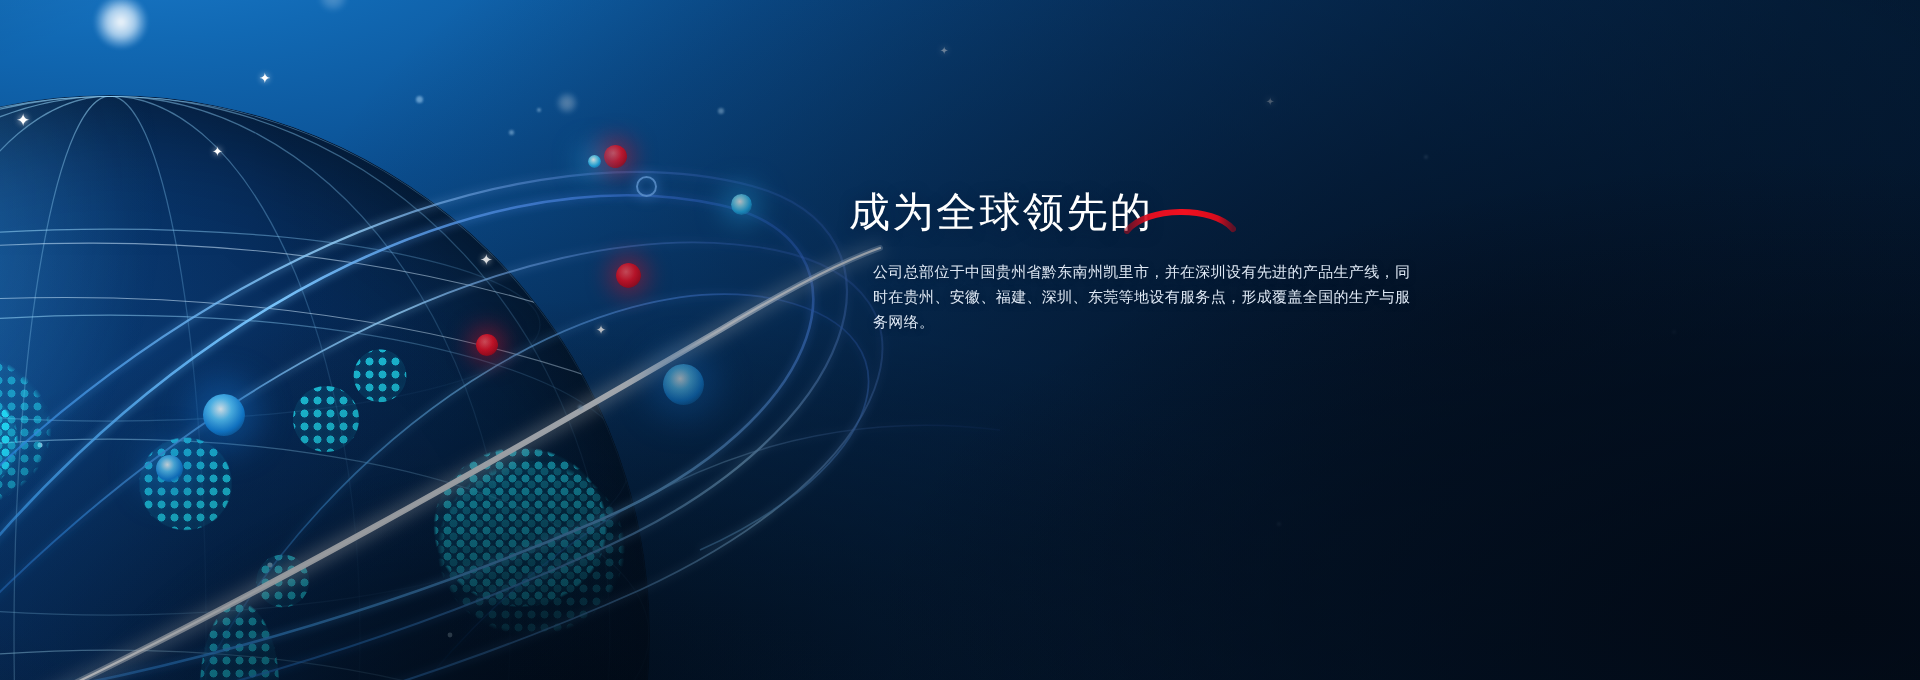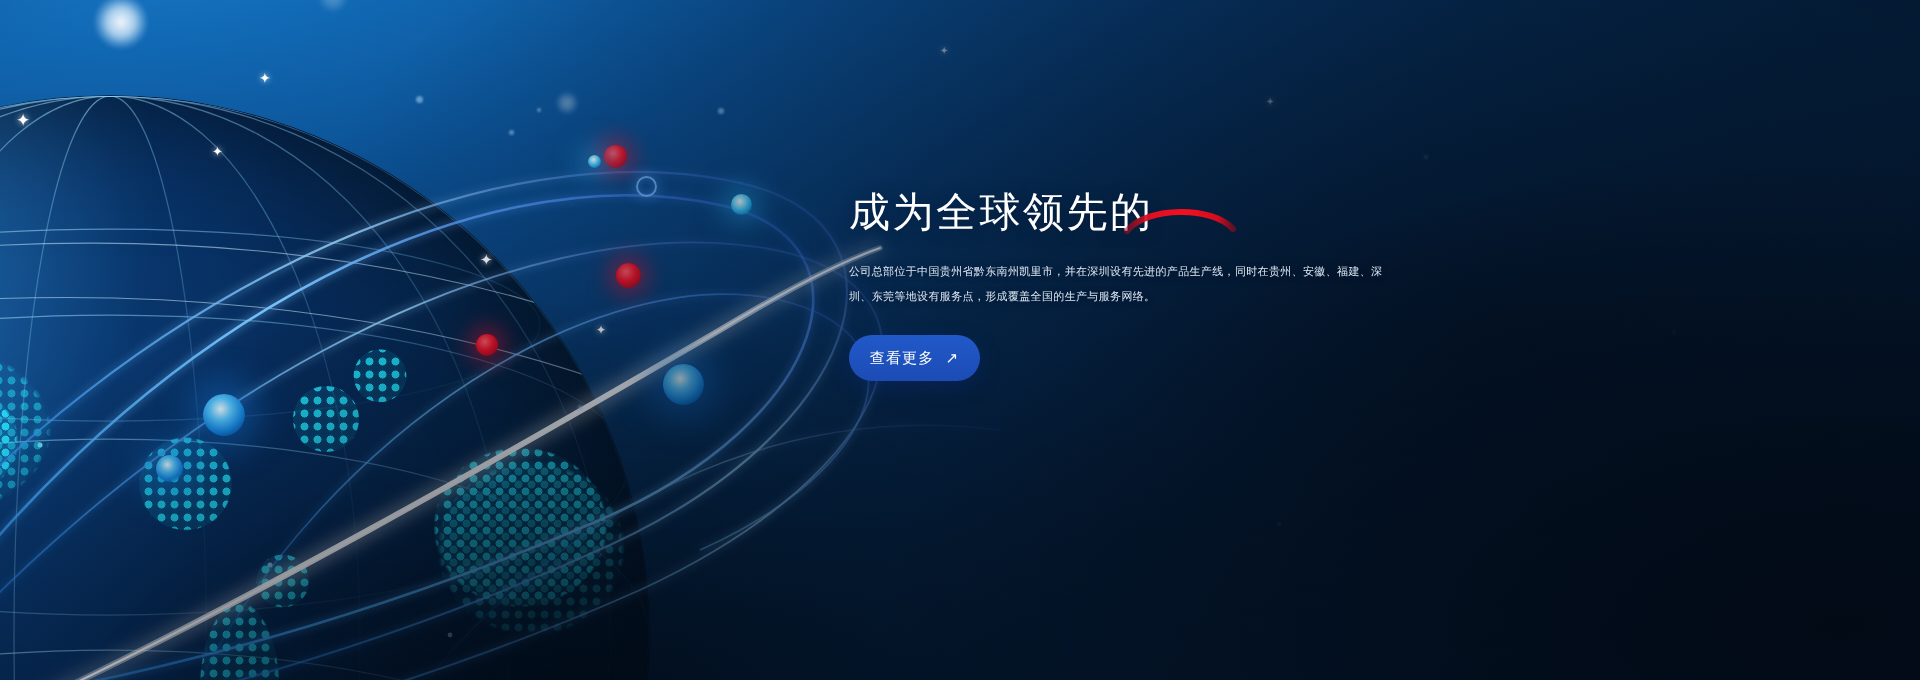--- a/index.html
+++ b/index.html
@@ -95,22 +95,23 @@
   .content{position:absolute;left:849px;top:186px;width:830px;}
   .headline{position:relative;}
   .hl-line{
     color:#ffffff;font-size:41px;line-height:52px;letter-spacing:2.5px;
     font-weight:400;white-space:nowrap;
     text-shadow:0 2px 14px rgba(0,20,50,.55);
   }
   .red-arc{position:absolute;left:275px;top:14px;width:112px;height:34px;pointer-events:none;}
   .desc{
     margin-top:21px;width:540px;
-    color:#dfe9f5;font-size:11px;line-height:25px;letter-spacing:.35px;
+    color:#dfe9f5;font-size:15px;line-height:25px;letter-spacing:.35px;
     text-shadow:0 1px 6px rgba(0,16,40,.6);
+    margin-left:24px;
   }
   .cta{
     margin-top:26px;display:inline-flex;align-items:center;justify-content:center;gap:11px;
     width:131px;height:46px;border-radius:23px;
     background:linear-gradient(180deg,#2159c9 0%,#1c4cb5 100%);
     color:#fff;font-size:15px;letter-spacing:1.2px;cursor:pointer;
     box-shadow:0 6px 20px rgba(10,40,110,.45);
     border:none;
   }
   .cta-arrow{font-size:15px;line-height:1;transform:translateY(-1px);}
@@ -285,19 +286,15 @@
             <stop offset="1" stop-color="#a8091a" stop-opacity=".55"></stop>
           </linearGradient>
         </defs>
         <path d="M3 31 C 22 6 90 6 109 29" fill="none" stroke="url(#arcG)" stroke-width="6" stroke-linecap="round"></path>
       </svg>
 
     </div>
 
     <div class="desc">公司总部位于中国贵州省黔东南州凯里市，并在深圳设有先进的产品生产线，同时在贵州、安徽、福建、深圳、东莞等地设有服务点，形成覆盖全国的生产与服务网络。</div>
 
-    <button class="cta">
-      <span>查看更多</span>
-      <span class="cta-arrow">↗</span>
-    </button>
   </div>
 
 </div>
 
 </body></html>

